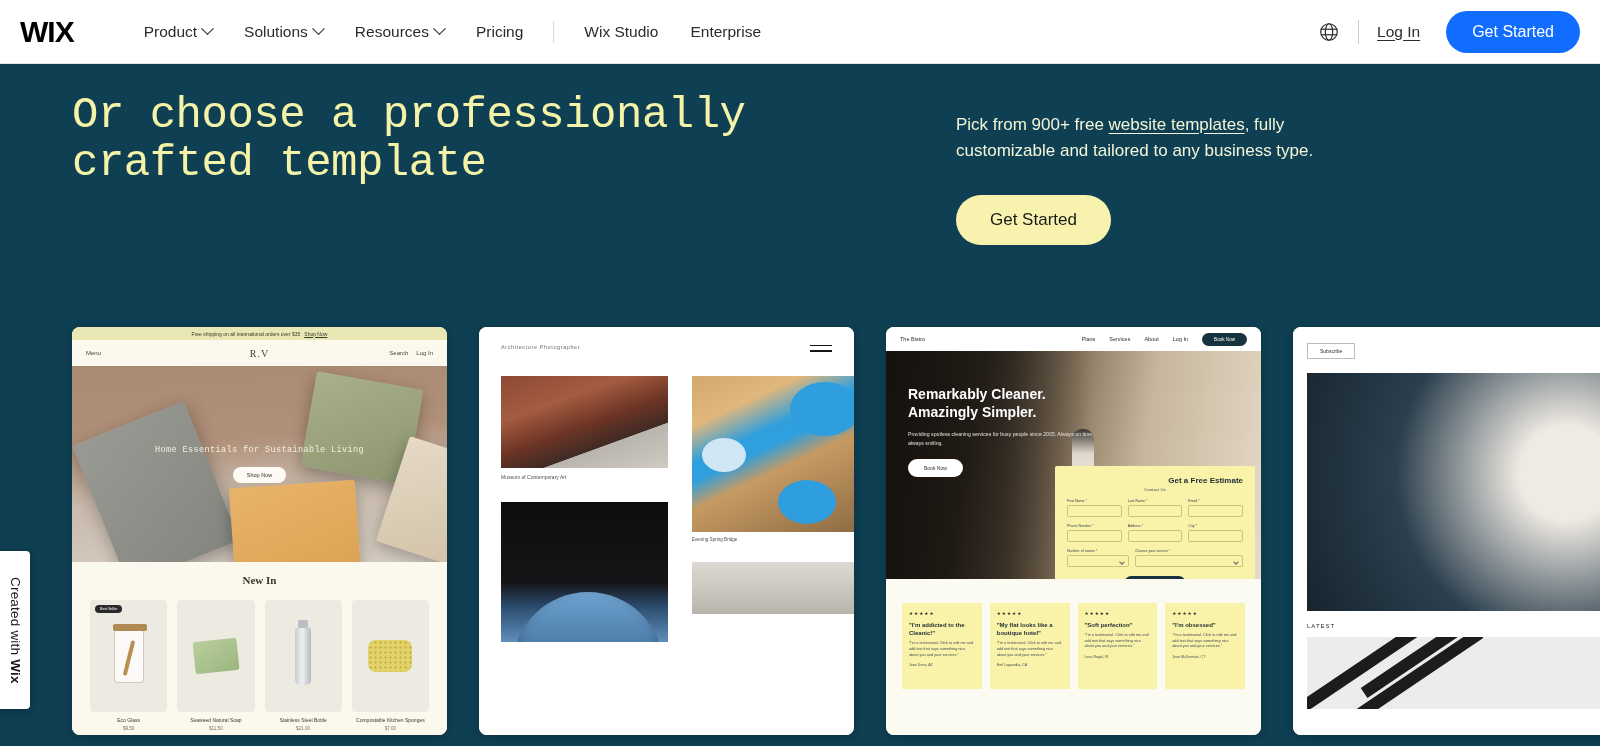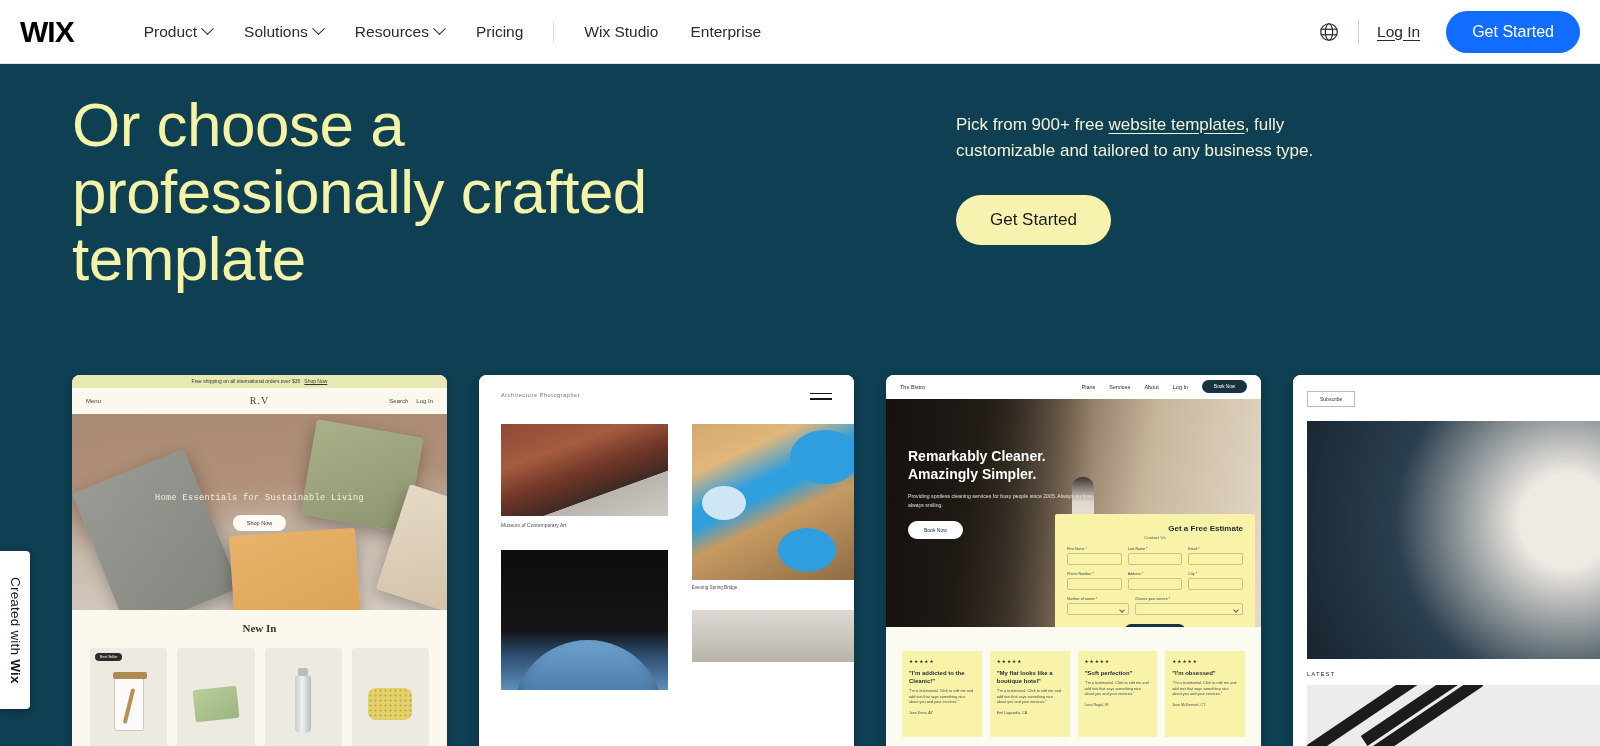--- a/index.html
+++ b/index.html
@@ -34,22 +34,22 @@
   .cta-blue {
     margin-left:26px; background:#116dff; color:#fff; font-size:16px; font-weight:500;
     border:none; border-radius:40px; padding:12px 26px; cursor:pointer; white-space:nowrap;
   }
 
   
   .hero { position:relative; padding:0 0 0 0; }
   .hero-inner { display:flex; padding:28px 72px 0 72px; }
   .hero-left { width:860px; }
   .hero-title {
-    font-size:62px; line-height:1.08; font-weight:400; color:#F5F3A8;
-    letter-spacing:-0.5px; max-width:700px;
+    font-size:44px; line-height:1.08; font-weight:400; color:#F5F3A8;
+    letter-spacing:-0.5px; max-width:700px;font-family:Liberation Mono, monospace;
   }
   .hero-right { margin-left:24px; padding-top:20px; max-width:420px; }
   .hero-sub { font-size:17px; line-height:1.5; color:#F3F6D9; }
   .hero-sub a { color:#F3F6D9; text-decoration:underline; text-underline-offset:3px; }
   .cta-cream {
     margin-top:32px; background:#F7F3AE; color:#1a1a1a; font-size:17px; font-weight:400;
     border:none; border-radius:40px; padding:15px 34px; cursor:pointer;
   }
 
   
@@ -136,21 +136,21 @@
   .c3-nav { height:24px; background:#fff; display:flex; align-items:center; padding:0 14px; font-size:5.5px; color:#22303a; }
   .c3-navr { margin-left:auto; display:flex; align-items:center; gap:14px; }
   .c3-pill { background:#16333f; color:#fff; font-size:4.6px; border-radius:20px; padding:4px 12px; }
   .c3-hero { height:228px; position:relative; overflow:hidden;
              background:linear-gradient(100deg,#2a241f 0%,#3b332a 24%,#8d7a62 48%,#c6b69c 66%,#e6dbc8 100%); }
   .c3-hero:after { content:''; position:absolute; inset:0;
     background:linear-gradient(90deg,rgba(18,14,10,.85) 0%,rgba(18,14,10,.55) 32%,rgba(18,14,10,0) 55%); }
   .person { position:absolute; left:186px; top:78px; width:22px; height:88px;
             background:linear-gradient(180deg,#3a3632,#ded7cb 28%,#efeae0 70%,#6b6257);
             border-radius:10px 10px 4px 4px; z-index:2; }
-  .c3-copy { position:absolute; left:22px; top:48px; z-index:5; width:190px; }
+  .c3-copy { position:absolute; left:22px; top:34px; z-index:5; width:190px; }
   .c3-h1 { font-size:14px; line-height:1.3; color:#fff; font-weight:600; }
   .c3-p { font-size:5.2px; line-height:1.6; color:#e3e0da; margin-top:9px; }
   .c3-btn { margin-top:12px; background:#fff; color:#1d2b33; font-size:5px;
             border-radius:20px; padding:6px 16px; display:inline-block; }
   .c3-form { position:absolute; right:6px; bottom:-22px; width:200px; background:#F8F3A8;
              border-radius:2px; padding:10px 12px; z-index:8; }
   .c3-ftitle { text-align:right; font-size:8px; color:#1d2b33; font-weight:600; }
   .c3-fsub { text-align:center; font-size:4.4px; color:#4c5660; margin-top:2px; }
   .c3-row { display:flex; gap:6px; margin-top:7px; }
   .c3-fld { flex:1; }

